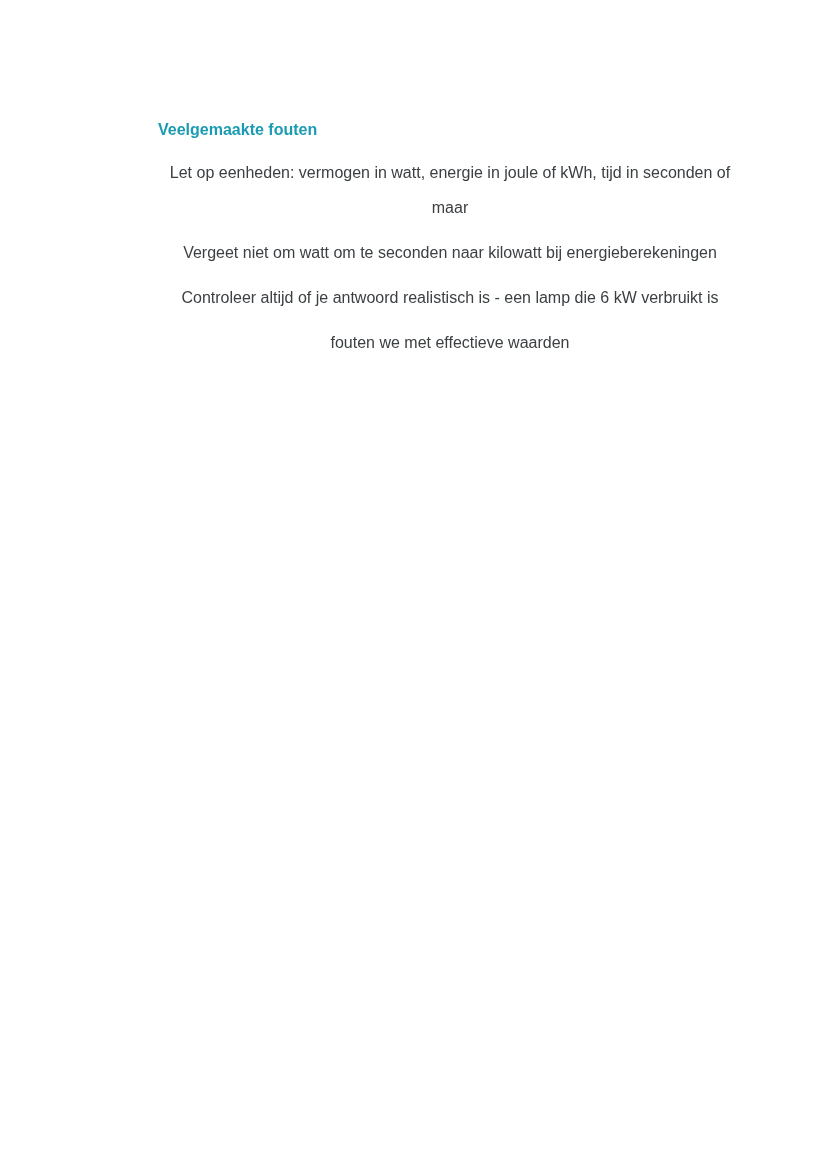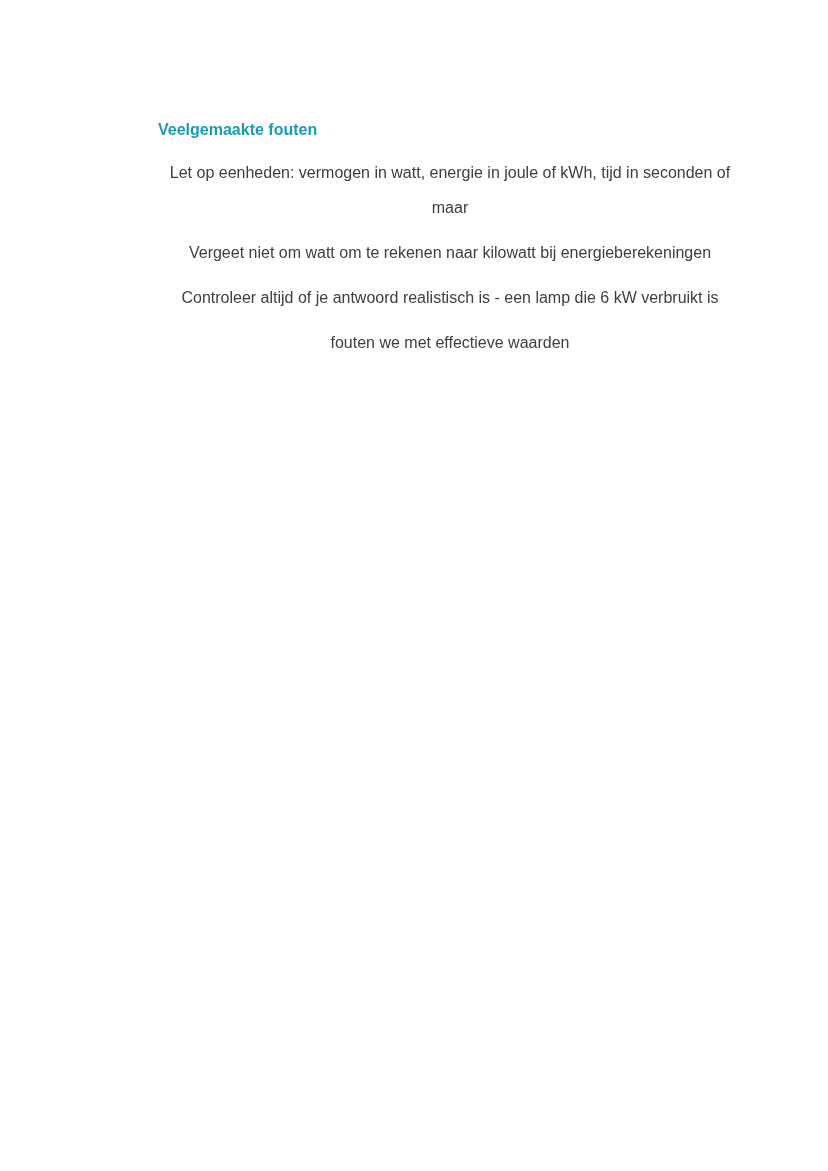--- a/index.html
+++ b/index.html
@@ -54,21 +54,21 @@
   <div class="content">
 
     <div class="section-heading">Veelgemaakte fouten</div>
 
     <div class="paragraph">
       <div class="text-line">Let op eenheden: vermogen in watt, energie in joule of kWh, tijd in seconden of</div>
       <div class="text-line">maar</div>
     </div>
 
     <div class="paragraph">
-      <div class="text-line">Vergeet niet om watt om te rekenen naar kilowatt bij energieberekeningen</div>
+      <div class="text-line">Vergeet niet om watt om te seconden naar kilowatt bij energieberekeningen</div>
     </div>
 
     <div class="paragraph">
       <div class="text-line">Controleer altijd of je antwoord realistisch is - een lamp die 6 kW verbruikt is</div>
     </div>
 
     <div class="paragraph">
       <div class="text-line">fouten we met effectieve waarden</div>
     </div>
 

